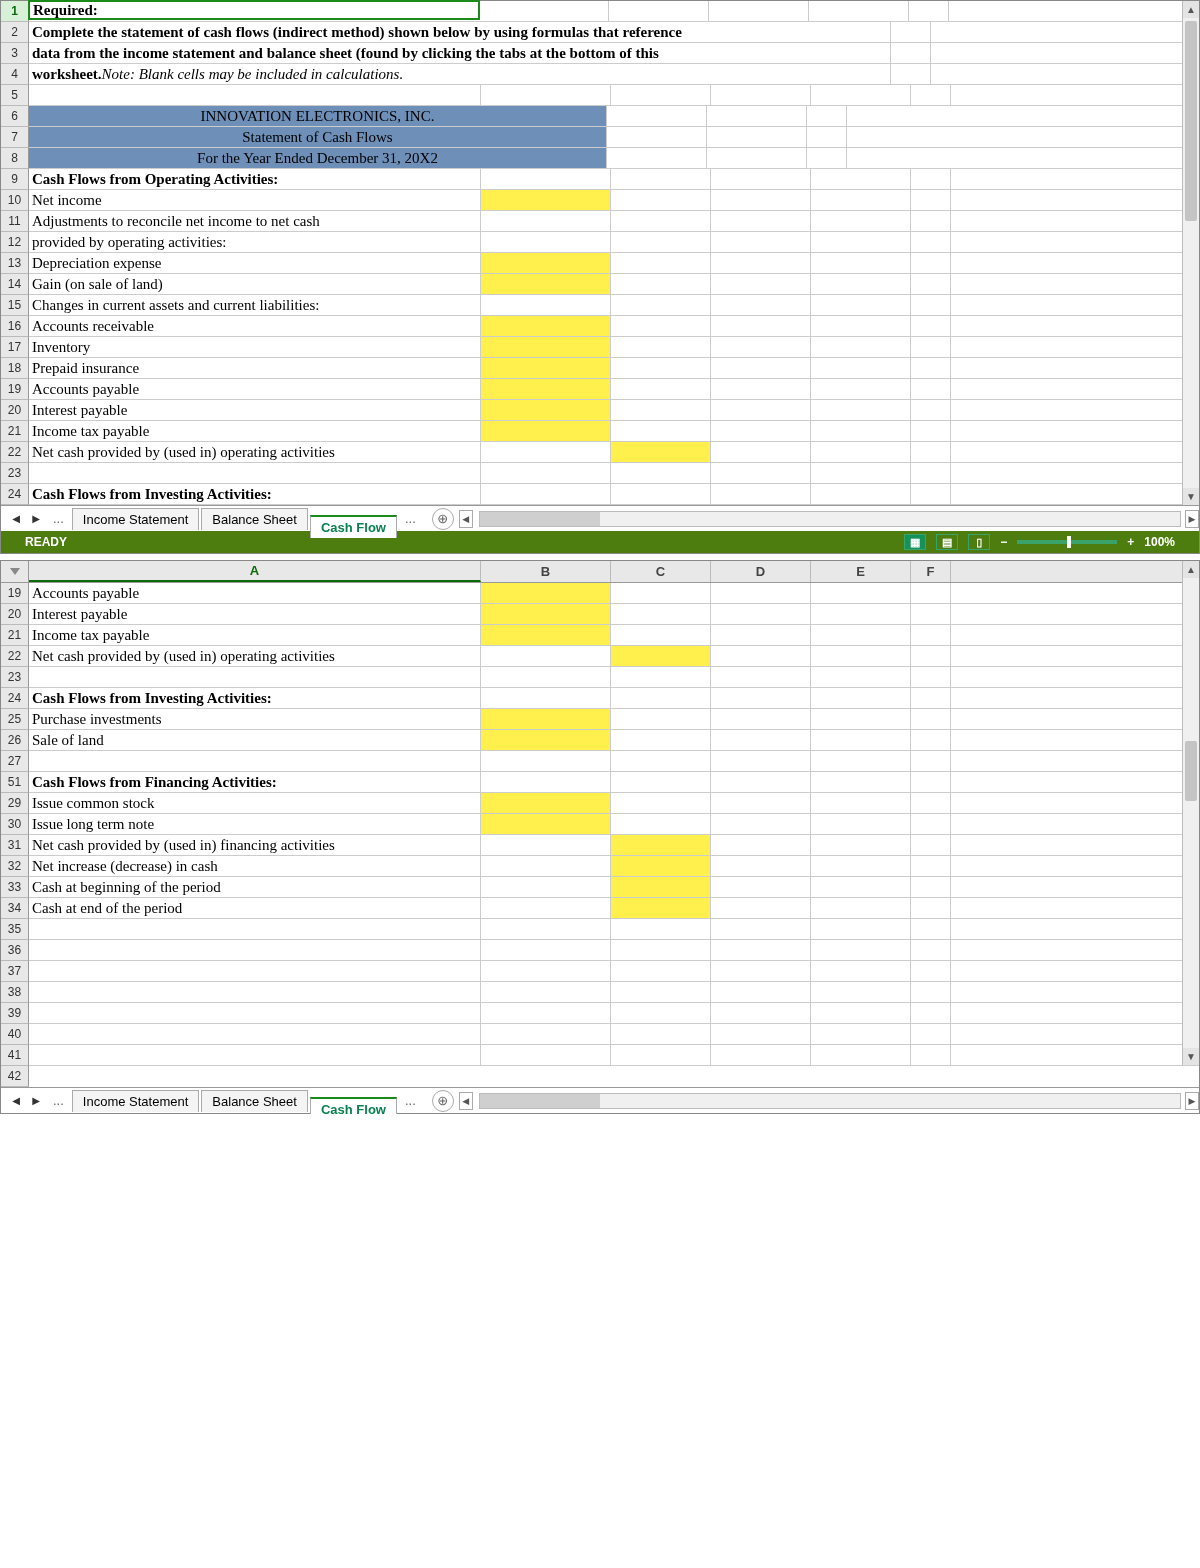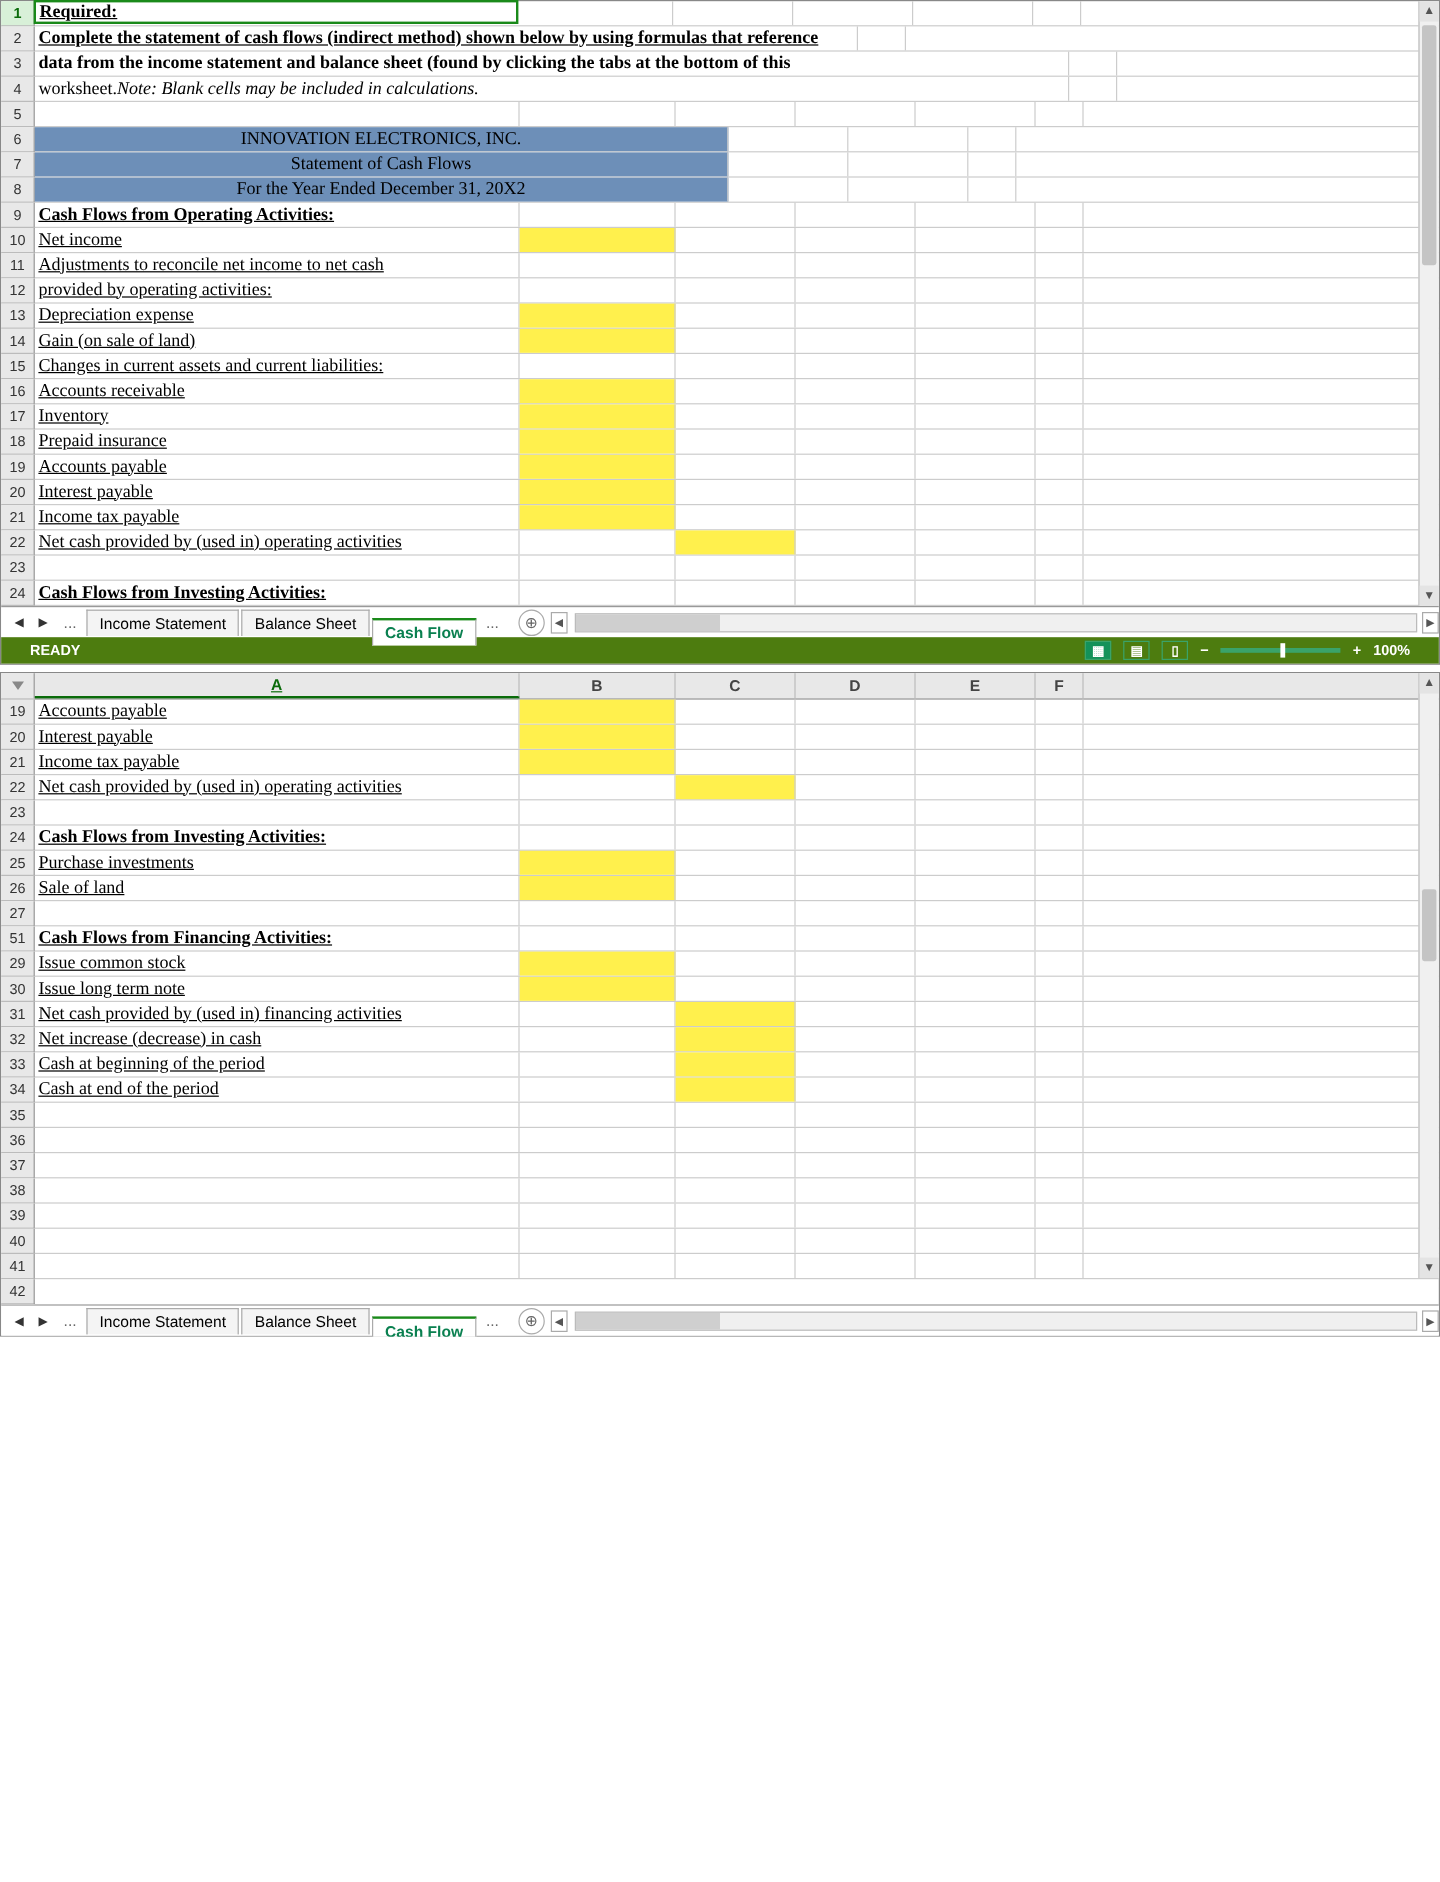--- a/index.html
+++ b/index.html
@@ -5,21 +5,21 @@
   * { box-sizing: border-box; margin: 0; padding: 0; }
   body { font-family: "Times New Roman", serif; font-size: 15px; background: #fff; }
   .pane { border: 1px solid #888; position: relative; }
   .grid-wrap { display: flex; }
   .rownums { display: flex; flex-direction: column; }
   .rnum { width: 28px; height: 21px; background: #e8e8e8; border-right: 1px solid #999; border-bottom: 1px solid #bbb; display: flex; align-items: center; justify-content: center; font-size: 12px; font-family: Arial, sans-serif; color: #333; }
   .rnum.active { background: #d8f0d8; color: #0a6b0a; font-weight: bold; }
   .cells { flex: 1; display: flex; flex-direction: column; }
   .row { display: flex; height: 21px; border-bottom: 1px solid #ccc; }
   .cell { border-right: 1px solid #ccc; height: 100%; display: flex; align-items: center; padding: 0 3px; overflow: hidden; white-space: nowrap; }
-  .colA { width: 404px; text-decoration: underline; }
+  .colA { width: 452px; }
   .colB { width: 130px; }
   .colC { width: 100px; }
   .colD { width: 100px; }
   .colE { width: 100px; }
   .colF { width: 40px; }
   .bold { font-weight: bold; }
   .hdr-blue { background: #6d8fb8; text-align: center; justify-content: center; }
   .yellow { background: #fff04d; }
   .selected { border: 2px solid #1a8a1a; margin: -1px; }
   .col-headers { display: flex; background: #e8e8e8; border-bottom: 1px solid #999; height: 22px; }
@@ -82,30 +82,30 @@
     <div class="cells" id="cells1">
         <div class="row">
           <div class="cell colA bold selected">Required:</div>
           <div class="cell colB"></div>
           <div class="cell colC"></div>
           <div class="cell colD"></div>
           <div class="cell colE"></div>
           <div class="cell colF"></div>
         </div>
         <div class="row">
-          <div class="cell bold" style="width: 686px; text-decoration: underline;">Complete the statement of cash flows (indirect method) shown below by using formulas that reference</div>
+          <div class="cell bold" style="width: 862px;">Complete the statement of cash flows (indirect method) shown below by using formulas that reference</div>
           <div class="cell colF"></div>
         </div>
         <div class="row">
           <div class="cell bold" style="width: 862px;">data from the income statement and balance sheet (found by clicking the tabs at the bottom of this</div>
           <div class="cell colF"></div>
         </div>
         <div class="row">
           <div class="cell" style="width: 862px;">
-            <span style="font-weight: normal; text-align: right;">worksheet. </span>
+            <span style="font-weight: bold; text-align: right;">worksheet. </span>
             <span style="font-style: italic;">Note: Blank cells may be included in calculations.</span>
           </div>
           <div class="cell colF"></div>
         </div>
         <div class="row">
           <div class="cell colA"></div>
           <div class="cell colB"></div>
           <div class="cell colC"></div>
           <div class="cell colD"></div>
           <div class="cell colE"></div>

